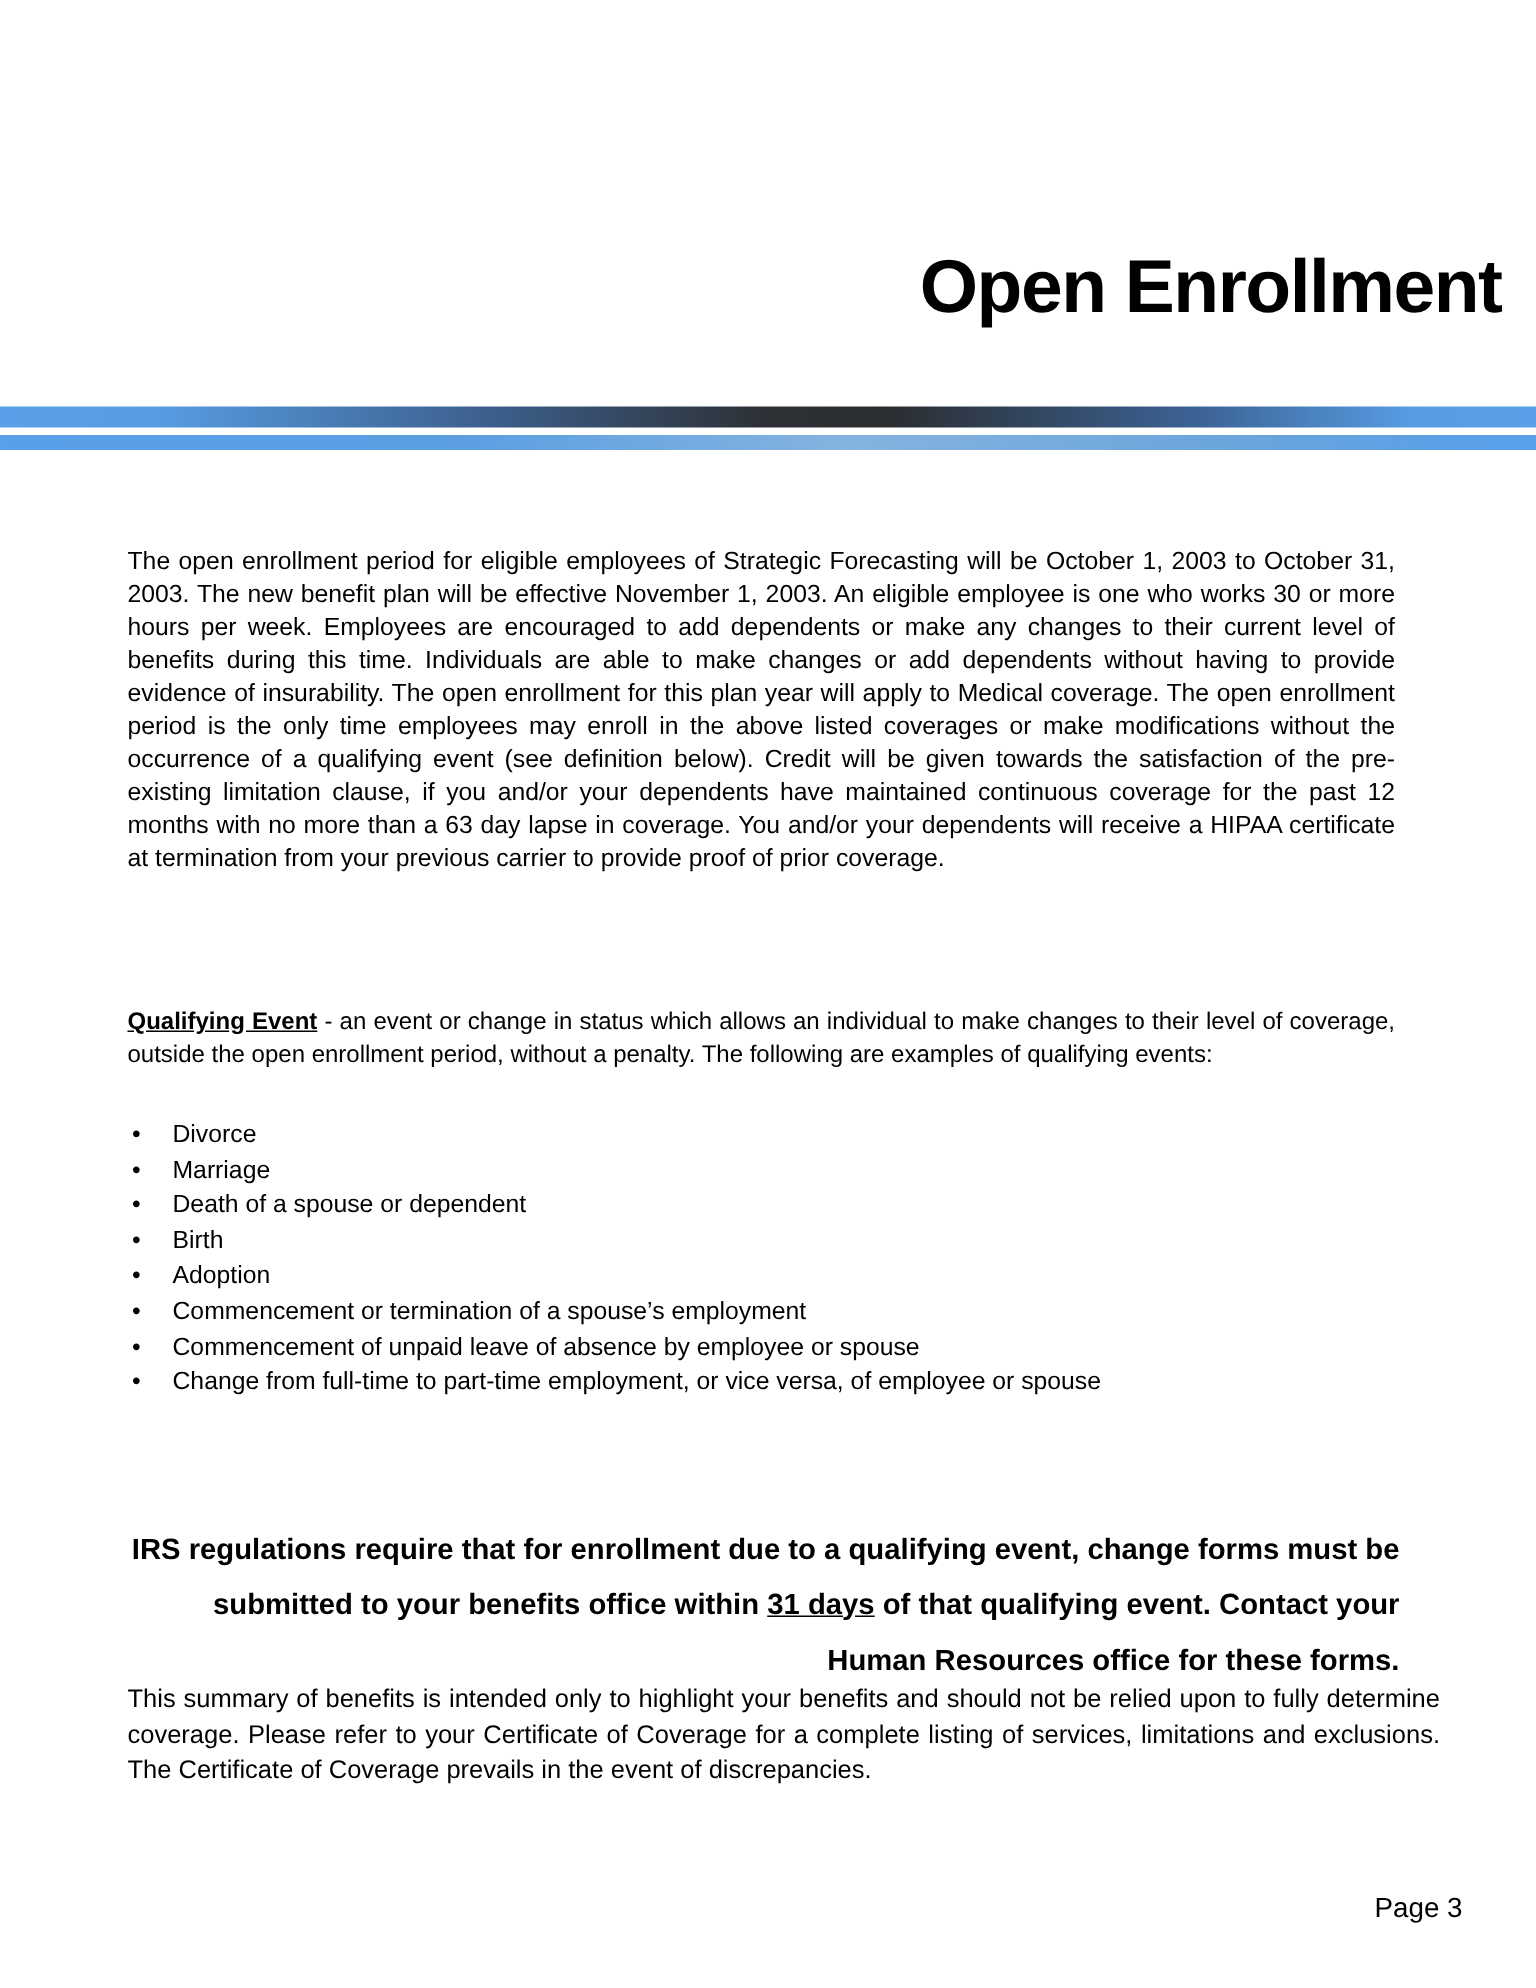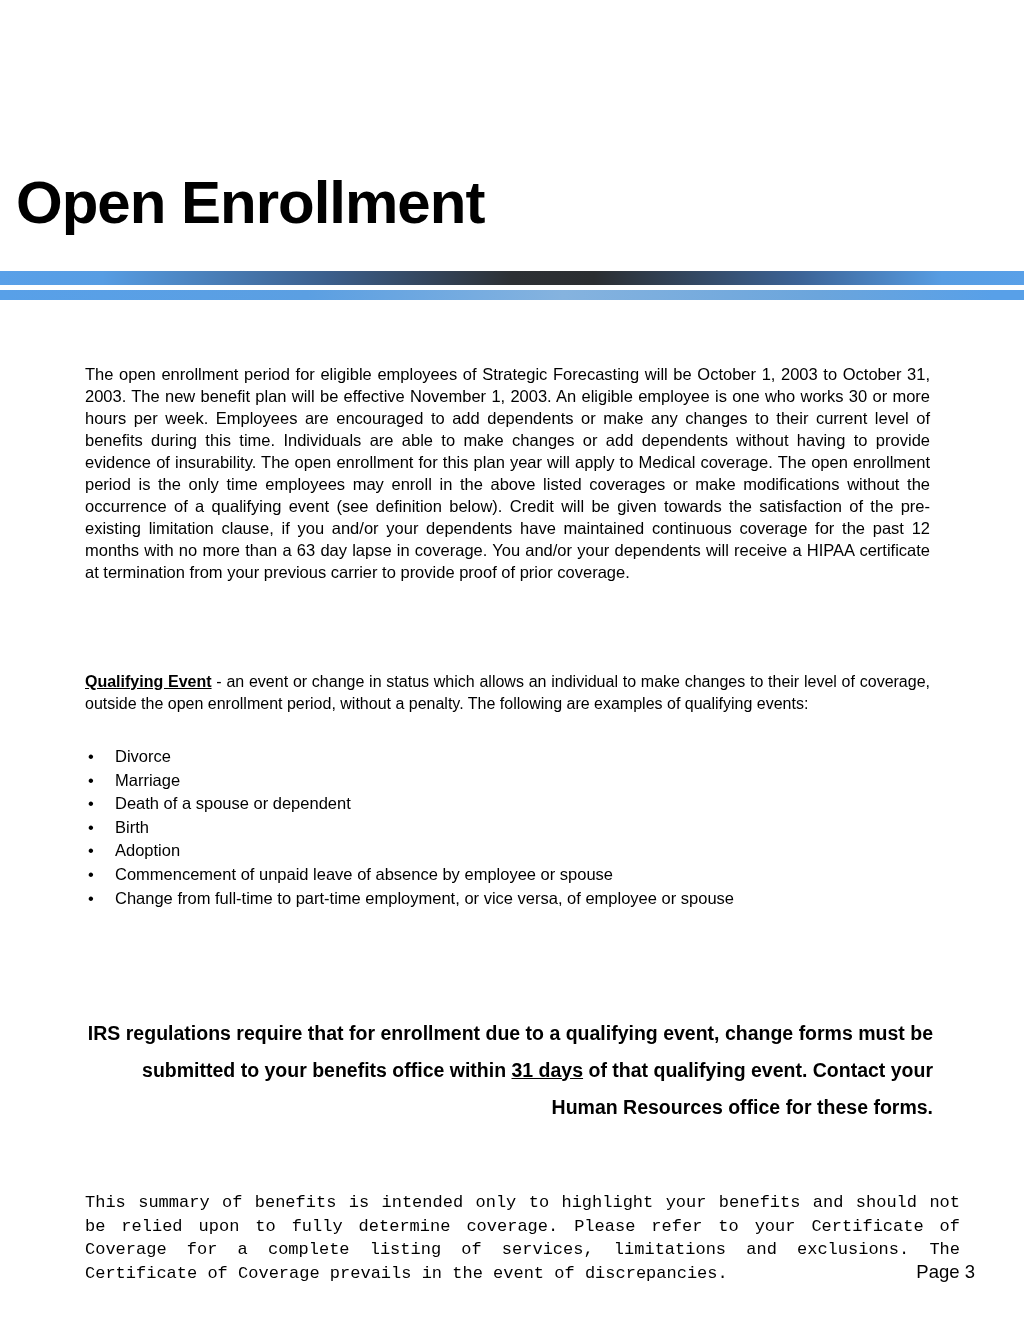--- a/index.html
+++ b/index.html
@@ -10,26 +10,25 @@
     background: #ffffff;
     font-family: "Liberation Sans", sans-serif;
     color: #000000;
     overflow: hidden;
   }
   .doc-title {
     position: absolute;
     top: 128px;
     left: 0;
     width: 1001px;
-    text-align: left;
-    font-size: 60px;
+    text-align: right;
+    font-size: 50px;
     font-weight: bold;
     letter-spacing: -1px;
     white-space: nowrap;
-    padding-left: 16px;
   }
   .divider-bar-top {
     position: absolute;
     top: 271px;
     left: 0;
     width: 1024px;
     height: 14px;
     background: linear-gradient(90deg,
       #59A0E8 0%, #579DE3 10%, #3C5F8C 32%,
       #2D3034 50%, #2B2E31 58%, #3C6396 78%,
@@ -94,24 +93,24 @@
     left: 85px;
     width: 848px;
     font-size: 19.5px;
     font-weight: bold;
     line-height: 37px;
     text-align: right;
   }
   .irs-emphasis { text-decoration: underline; }
   .disclaimer {
     position: absolute;
-    top: 1174px;
+    top: 1104px;
     left: 85px;
     width: 875px;
-    font-family: Liberation Mono, monospace;
+    font-family: Liberation Sans, sans-serif;
     font-size: 17px;
     line-height: 23.5px;
     text-align: justify;
   }
   .page-number {
     position: absolute;
     top: 1261px;
     right: 49px;
     font-size: 18.5px;
     text-align: left;
@@ -131,20 +130,21 @@
   <p class="intro-paragraph">The open enrollment period for eligible employees of Strategic Forecasting will be October 1, 2003 to October  31, 2003.  The new benefit plan will be effective November 1, 2003.  An eligible employee is one who works 30 or more hours per week.  Employees are encouraged to add dependents or make any changes to their current level of benefits during this time.  Individuals are able to make changes or add dependents without having to provide evidence of insurability.  The open enrollment for this plan year will apply to Medical coverage.  The open enrollment period is the only time employees may enroll in the above listed coverages or make modifications without the occurrence of a qualifying event (see definition below).  Credit will be given towards the satisfaction of the pre-existing limitation clause, if you and/or your dependents have maintained continuous coverage for the past 12 months with no more than a 63 day lapse in coverage.  You and/or your dependents will receive a HIPAA certificate at termination from your previous carrier to provide proof of prior coverage.</p>
 
   <p class="qualifying-event"><span class="qe-term">Qualifying Event</span><span> - an event or change in status which allows an individual to make changes to their level of coverage, outside the open enrollment period, without a penalty.  The following are examples of qualifying events:</span></p>
 
   <ul class="bullet-list">
     <li>Divorce</li>
     <li>Marriage</li>
     <li>Death of a spouse or dependent</li>
     <li>Birth</li>
     <li>Adoption</li>
+    <li>Commencement or termination of a spouse’s employment</li>
     <li>Commencement of unpaid leave of absence by employee or spouse</li>
     <li>Change from full-time to part-time employment, or vice versa, of employee or spouse</li>
   </ul>
 
   <p class="irs-notice"><span>IRS regulations require that for enrollment due to a qualifying event, change forms must be submitted to your benefits office within </span><span class="irs-emphasis">31 days</span><span> of that qualifying event.  Contact your Human Resources office for these forms.</span></p>
 
   <p class="disclaimer">This summary of benefits is intended only to highlight your benefits and should not be relied upon to fully determine coverage. Please refer to your Certificate of Coverage for a complete listing of services, limitations and exclusions. The Certificate of Coverage prevails in the event of discrepancies.</p>
 
   <div class="page-number">Page 3</div>
 

